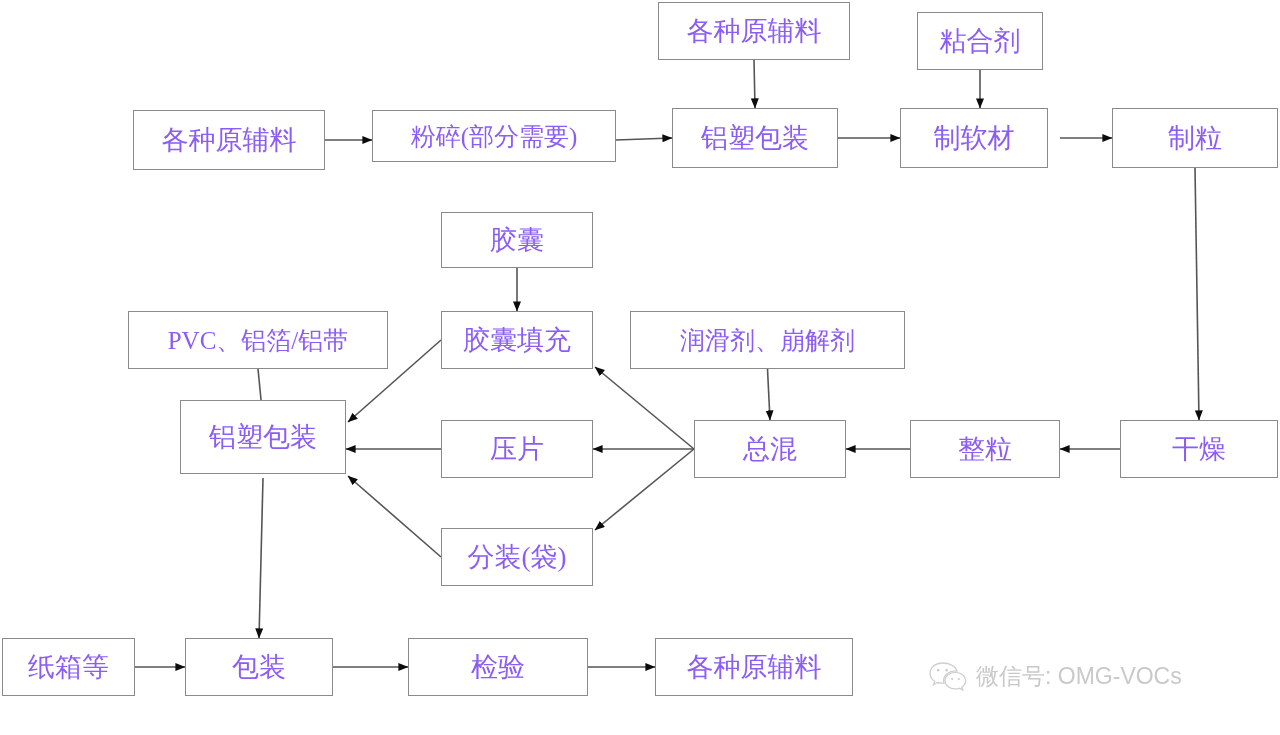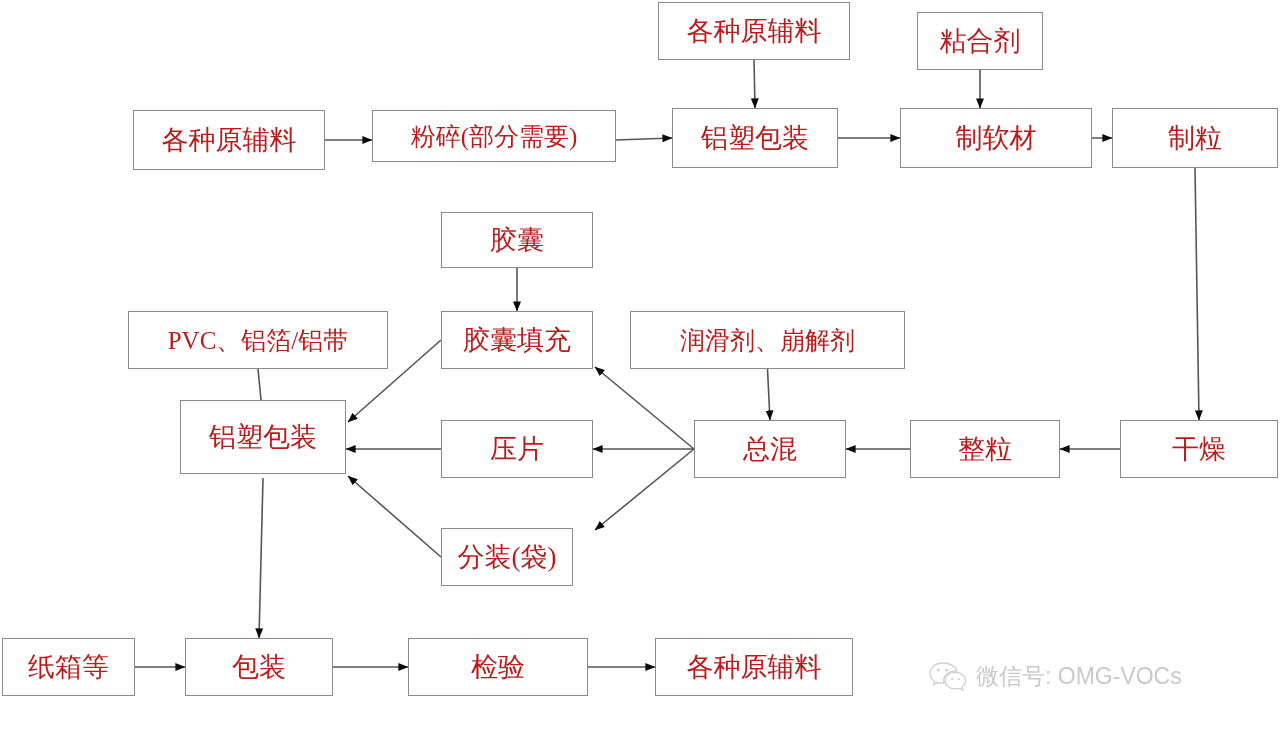--- a/index.html
+++ b/index.html
@@ -16,21 +16,21 @@
     overflow: hidden;
   }
   .node {
     position: absolute;
     box-sizing: border-box;
     border: 1px solid #8a8a8a;
     background: #ffffff;
     display: flex;
     align-items: center;
     justify-content: center;
-    color: #b91c1c;
+    color: #8b5cf6;
     font-size: 27px;
     line-height: 1;
     white-space: nowrap;
     z-index: 3;
   }
   .node.small { font-size: 25px; }
   .label-free {
     position: absolute;
     color: #101010;
     font-weight: bold;
@@ -105,21 +105,21 @@
       </div>
       <div class="node" style="left: 658px; top: 2px; width: 192px; height: 58px;">
         <span>各种原辅料</span>
       </div>
       <div class="node" style="left: 917px; top: 12px; width: 126px; height: 58px;">
         <span>粘合剂</span>
       </div>
       <div class="node" style="left: 672px; top: 108px; width: 166px; height: 60px;">
         <span>铝塑包装</span>
       </div>
-      <div class="node" style="left: 900px; top: 108px; width: 192px; height: 60px;">
+      <div class="node" style="left: 900px; top: 108px; width: 148px; height: 60px;">
         <span>制软材</span>
       </div>
       <div class="node" style="left: 1112px; top: 108px; width: 166px; height: 60px;">
         <span>制粒</span>
       </div>
       <div class="node" style="left: 441px; top: 212px; width: 152px; height: 56px;">
         <span>胶囊</span>
       </div>
       <div class="node small" style="left: 128px; top: 311px; width: 260px; height: 58px;">
         <span>PVC、铝箔/铝带</span>
@@ -138,21 +138,21 @@
       </div>
       <div class="node" style="left: 694px; top: 420px; width: 152px; height: 58px;">
         <span>总混</span>
       </div>
       <div class="node" style="left: 910px; top: 420px; width: 150px; height: 58px;">
         <span>整粒</span>
       </div>
       <div class="node" style="left: 1120px; top: 420px; width: 158px; height: 58px;">
         <span>干燥</span>
       </div>
-      <div class="node" style="left: 441px; top: 528px; width: 132px; height: 58px;">
+      <div class="node" style="left: 441px; top: 528px; width: 152px; height: 58px;">
         <span>分装(袋)</span>
       </div>
       <div class="node" style="left: 2px; top: 638px; width: 133px; height: 58px;">
         <span>纸箱等</span>
       </div>
       <div class="node" style="left: 185px; top: 638px; width: 148px; height: 58px;">
         <span>包装</span>
       </div>
       <div class="node" style="left: 408px; top: 638px; width: 180px; height: 58px;">
         <span>检验</span>

